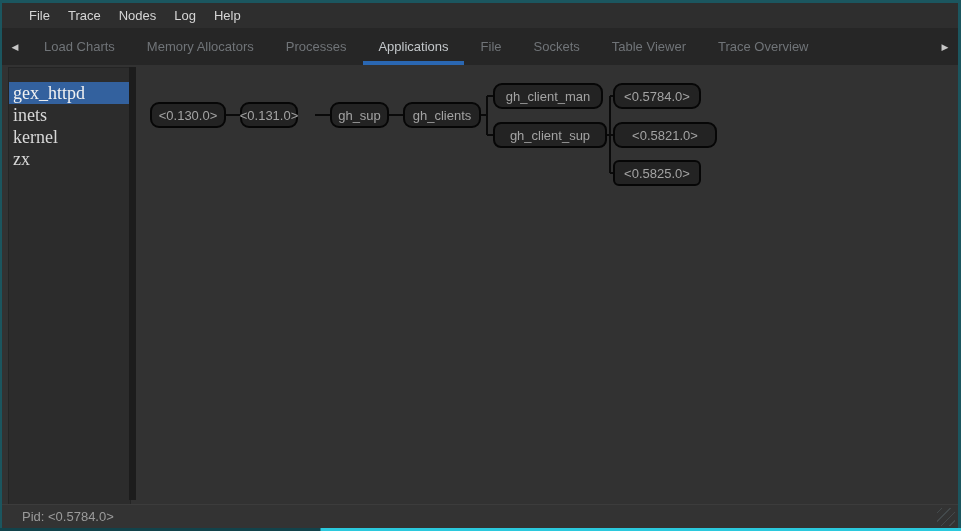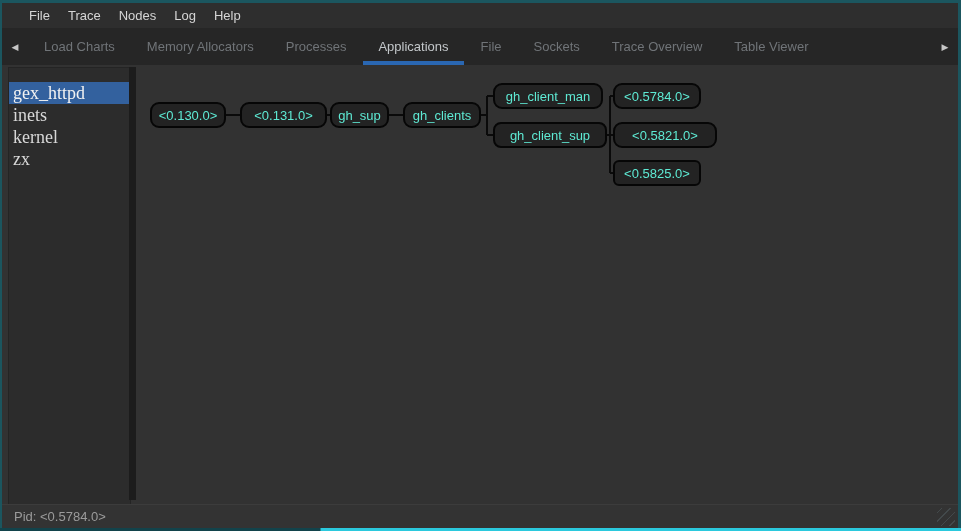--- a/index.html
+++ b/index.html
@@ -44,27 +44,27 @@
   .side-item.selected { background:#33619e; color:#f2f2f2; }
   .splitter { position:absolute; left:129px; top:67px; width:7px; height:433px; background:#1c1c1c; }
   
   .tree-area { position:absolute; left:137px; top:65px; width:819px; height:440px; }
   .edges { position:absolute; left:0; top:0; }
   .edges path { stroke:#0a0a0a; stroke-width:2; fill:none; }
   .node {
     position:absolute; height:26px; box-sizing:border-box;
     display:flex; align-items:center; justify-content:center;
     background:#232323; border:2px solid #060606; border-radius:9px;
-    color:#5eead4; font-size:13px; white-space:nowrap;
+    color:#a3a3a3; font-size:13px; white-space:nowrap;
   }
   
   .statusbar {
     position:absolute; left:2px; right:3px; bottom:3px; height:23px;
     background:#333333; border-top:1px solid #3c3c3c;
-    display:flex; align-items:center; padding-left:12px;
+    display:flex; align-items:center; padding-left:20px;
     color:#9b9b9b; font-size:13px; box-sizing:content-box;
   }
   .grip {
     position:absolute; right:3px; bottom:2px; width:18px; height:18px;
     background:repeating-linear-gradient(135deg, transparent 0 3px, #43494b 3px 4px, transparent 4px 6px);
   }
 </style>
 </head>
 <body>
 
@@ -79,43 +79,43 @@
   </div>
 
   <div class="tabbar">
     <span class="tab-scroll">◀</span>
     <span class="tab">Load Charts</span>
     <span class="tab">Memory Allocators</span>
     <span class="tab">Processes</span>
     <span class="tab active">Applications</span>
     <span class="tab">File</span>
     <span class="tab">Sockets</span>
+    <span class="tab">Table Viewer</span>
     <span class="tab">Trace Overview</span>
-    <span class="tab">Table Viewer</span>
     <span class="tab-scroll right">▶</span>
   </div>
 
   <div class="sidebar">
     <div class="side-item selected">gex_httpd</div>
     <div class="side-item">inets</div>
     <div class="side-item">kernel</div>
     <div class="side-item">zx</div>
   </div>
   <div class="splitter"></div>
 
   <div class="tree-area">
     <svg class="edges" width="819" height="440">
       <path d="M89 50 H103"></path>
       <path d="M178 50 H193"></path>
       <path d="M252 50 H266"></path>
       <path d="M344 50 H350 M350 31 V70 M350 31 H356 M350 70 H356"></path>
       <path d="M470 70 H473 M473 31 V108 M473 31 H476 M473 70 H476 M473 108 H476"></path>
     </svg>
     <div class="node" style="left:13px;  top:37px; width:76px;">&lt;0.130.0&gt;</div>
-    <div class="node" style="left:103px; top:37px; width:87px;">&lt;0.131.0&gt;</div>
+    <div class="node" style="left:103px; top:37px; width:58px;">&lt;0.131.0&gt;</div>
     <div class="node" style="left:193px; top:37px; width:59px;text-align:right;">gh_sup</div>
     <div class="node" style="left:266px; top:37px; width:78px;">gh_clients</div>
     <div class="node" style="left:356px; top:18px; width:110px;">gh_client_man</div>
     <div class="node" style="left:356px; top:57px; width:114px;border-radius:8px;">gh_client_sup</div>
     <div class="node" style="left:476px; top:18px; width:88px;">&lt;0.5784.0&gt;</div>
     <div class="node" style="left:476px; top:57px; width:104px;">&lt;0.5821.0&gt;</div>
     <div class="node" style="left:476px; top:95px; width:88px;border-radius:6px;">&lt;0.5825.0&gt;</div>
   </div>
 
   <div class="statusbar">

